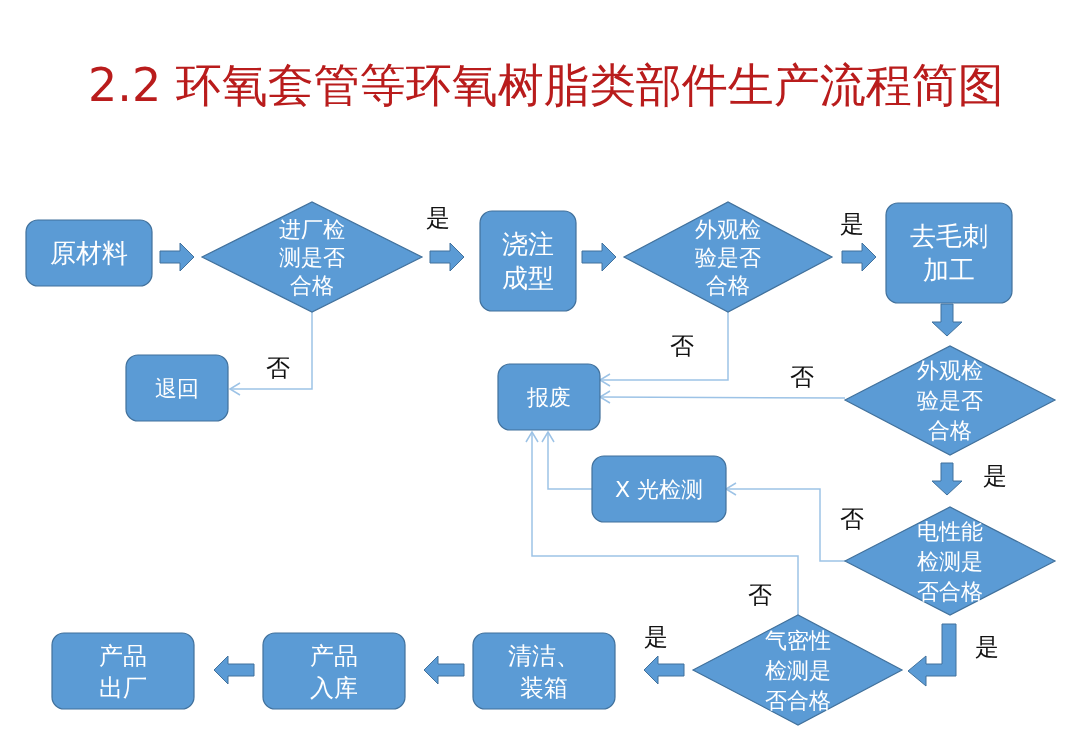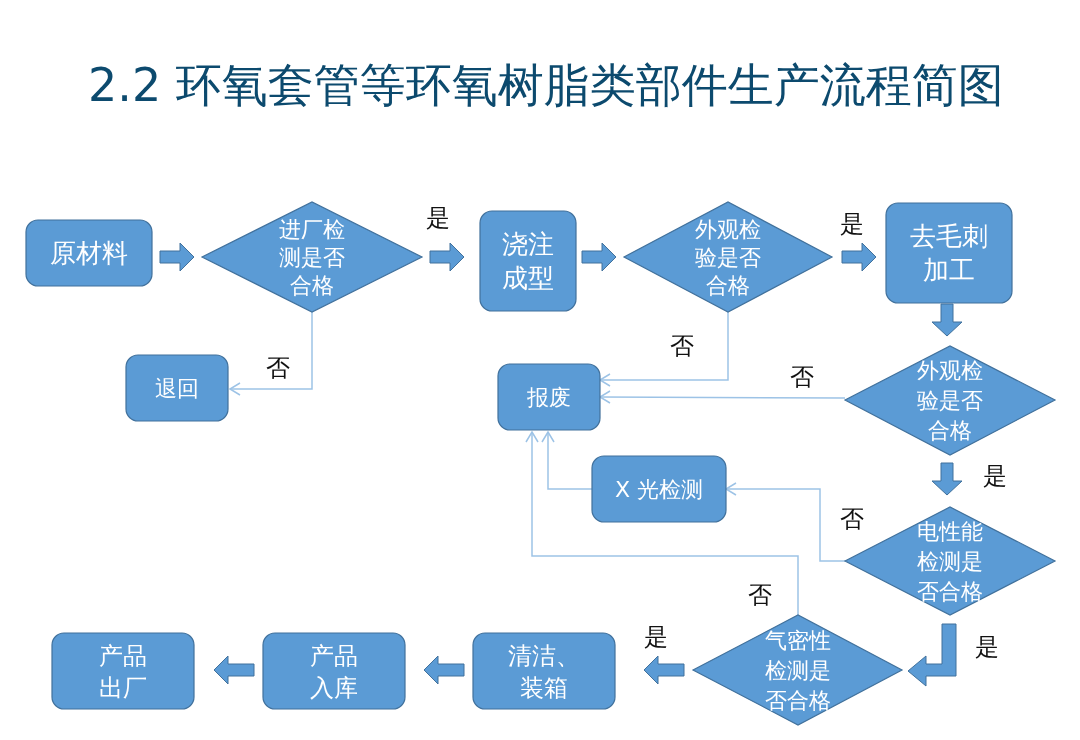--- a/index.html
+++ b/index.html
@@ -1,19 +1,19 @@
 <!DOCTYPE html>
 <html><head>
 <meta charset="utf-8">
 <style>
   html, body { margin:0; padding:0; background:#ffffff; }
   body { width:1080px; height:740px; position:relative; overflow:hidden;
          font-family:"DejaVu Sans", "Liberation Sans", sans-serif; }
   #title { position:absolute; left:88px; top:58px; width:920px;
-           font-size:46px; line-height:54px; color:#0c4a6e; font-weight:normal; }
+           font-size:46px; line-height:54px; color:#b91c1c; font-weight:normal; }
   svg { position:absolute; left:0; top:0; }
   .node-text { fill:#ffffff; font-family:"DejaVu Sans", "Liberation Sans", sans-serif; }
   .label-text { fill:#111; font-family:"DejaVu Serif", "Liberation Serif", serif; font-size:24px; }
 </style>
 </head>
 <body>
 
 <div id="title">2.2 环氧套管等环氧树脂类部件生产流程简图</div>
 
 <svg id="diagram" width="1080" height="740" viewBox="0 0 1080 740" xmlns="http://www.w3.org/2000/svg">

